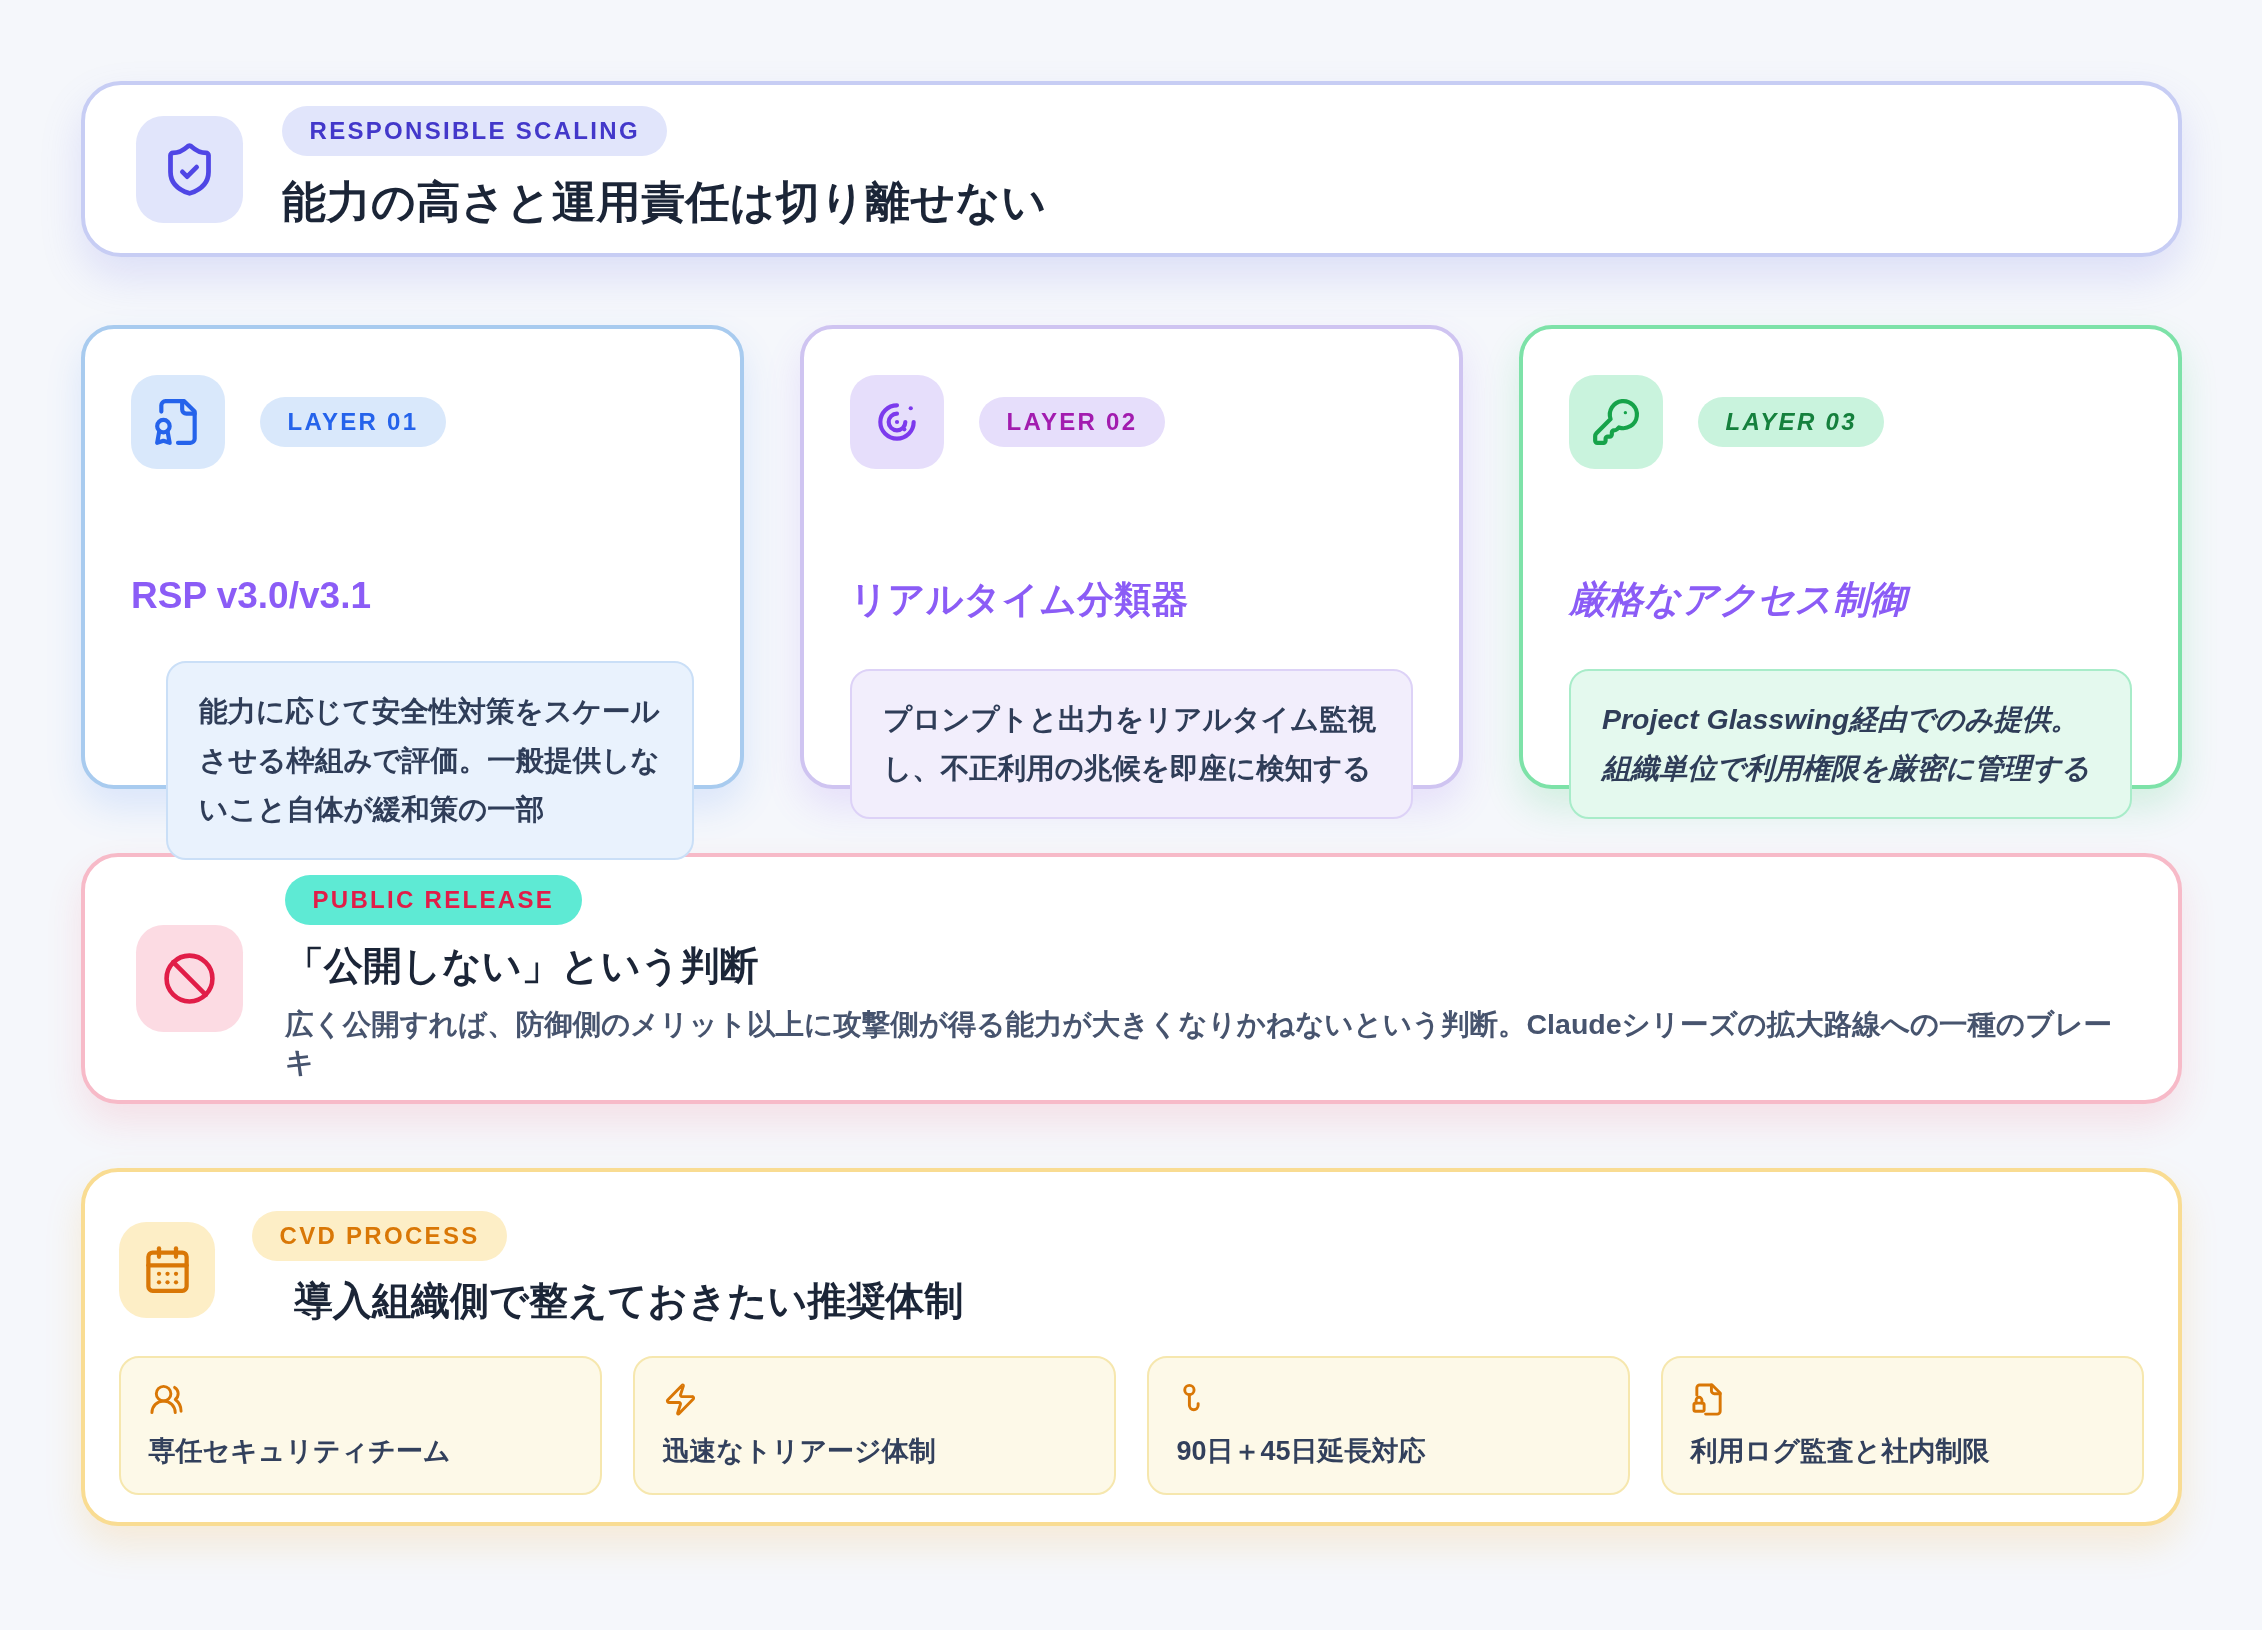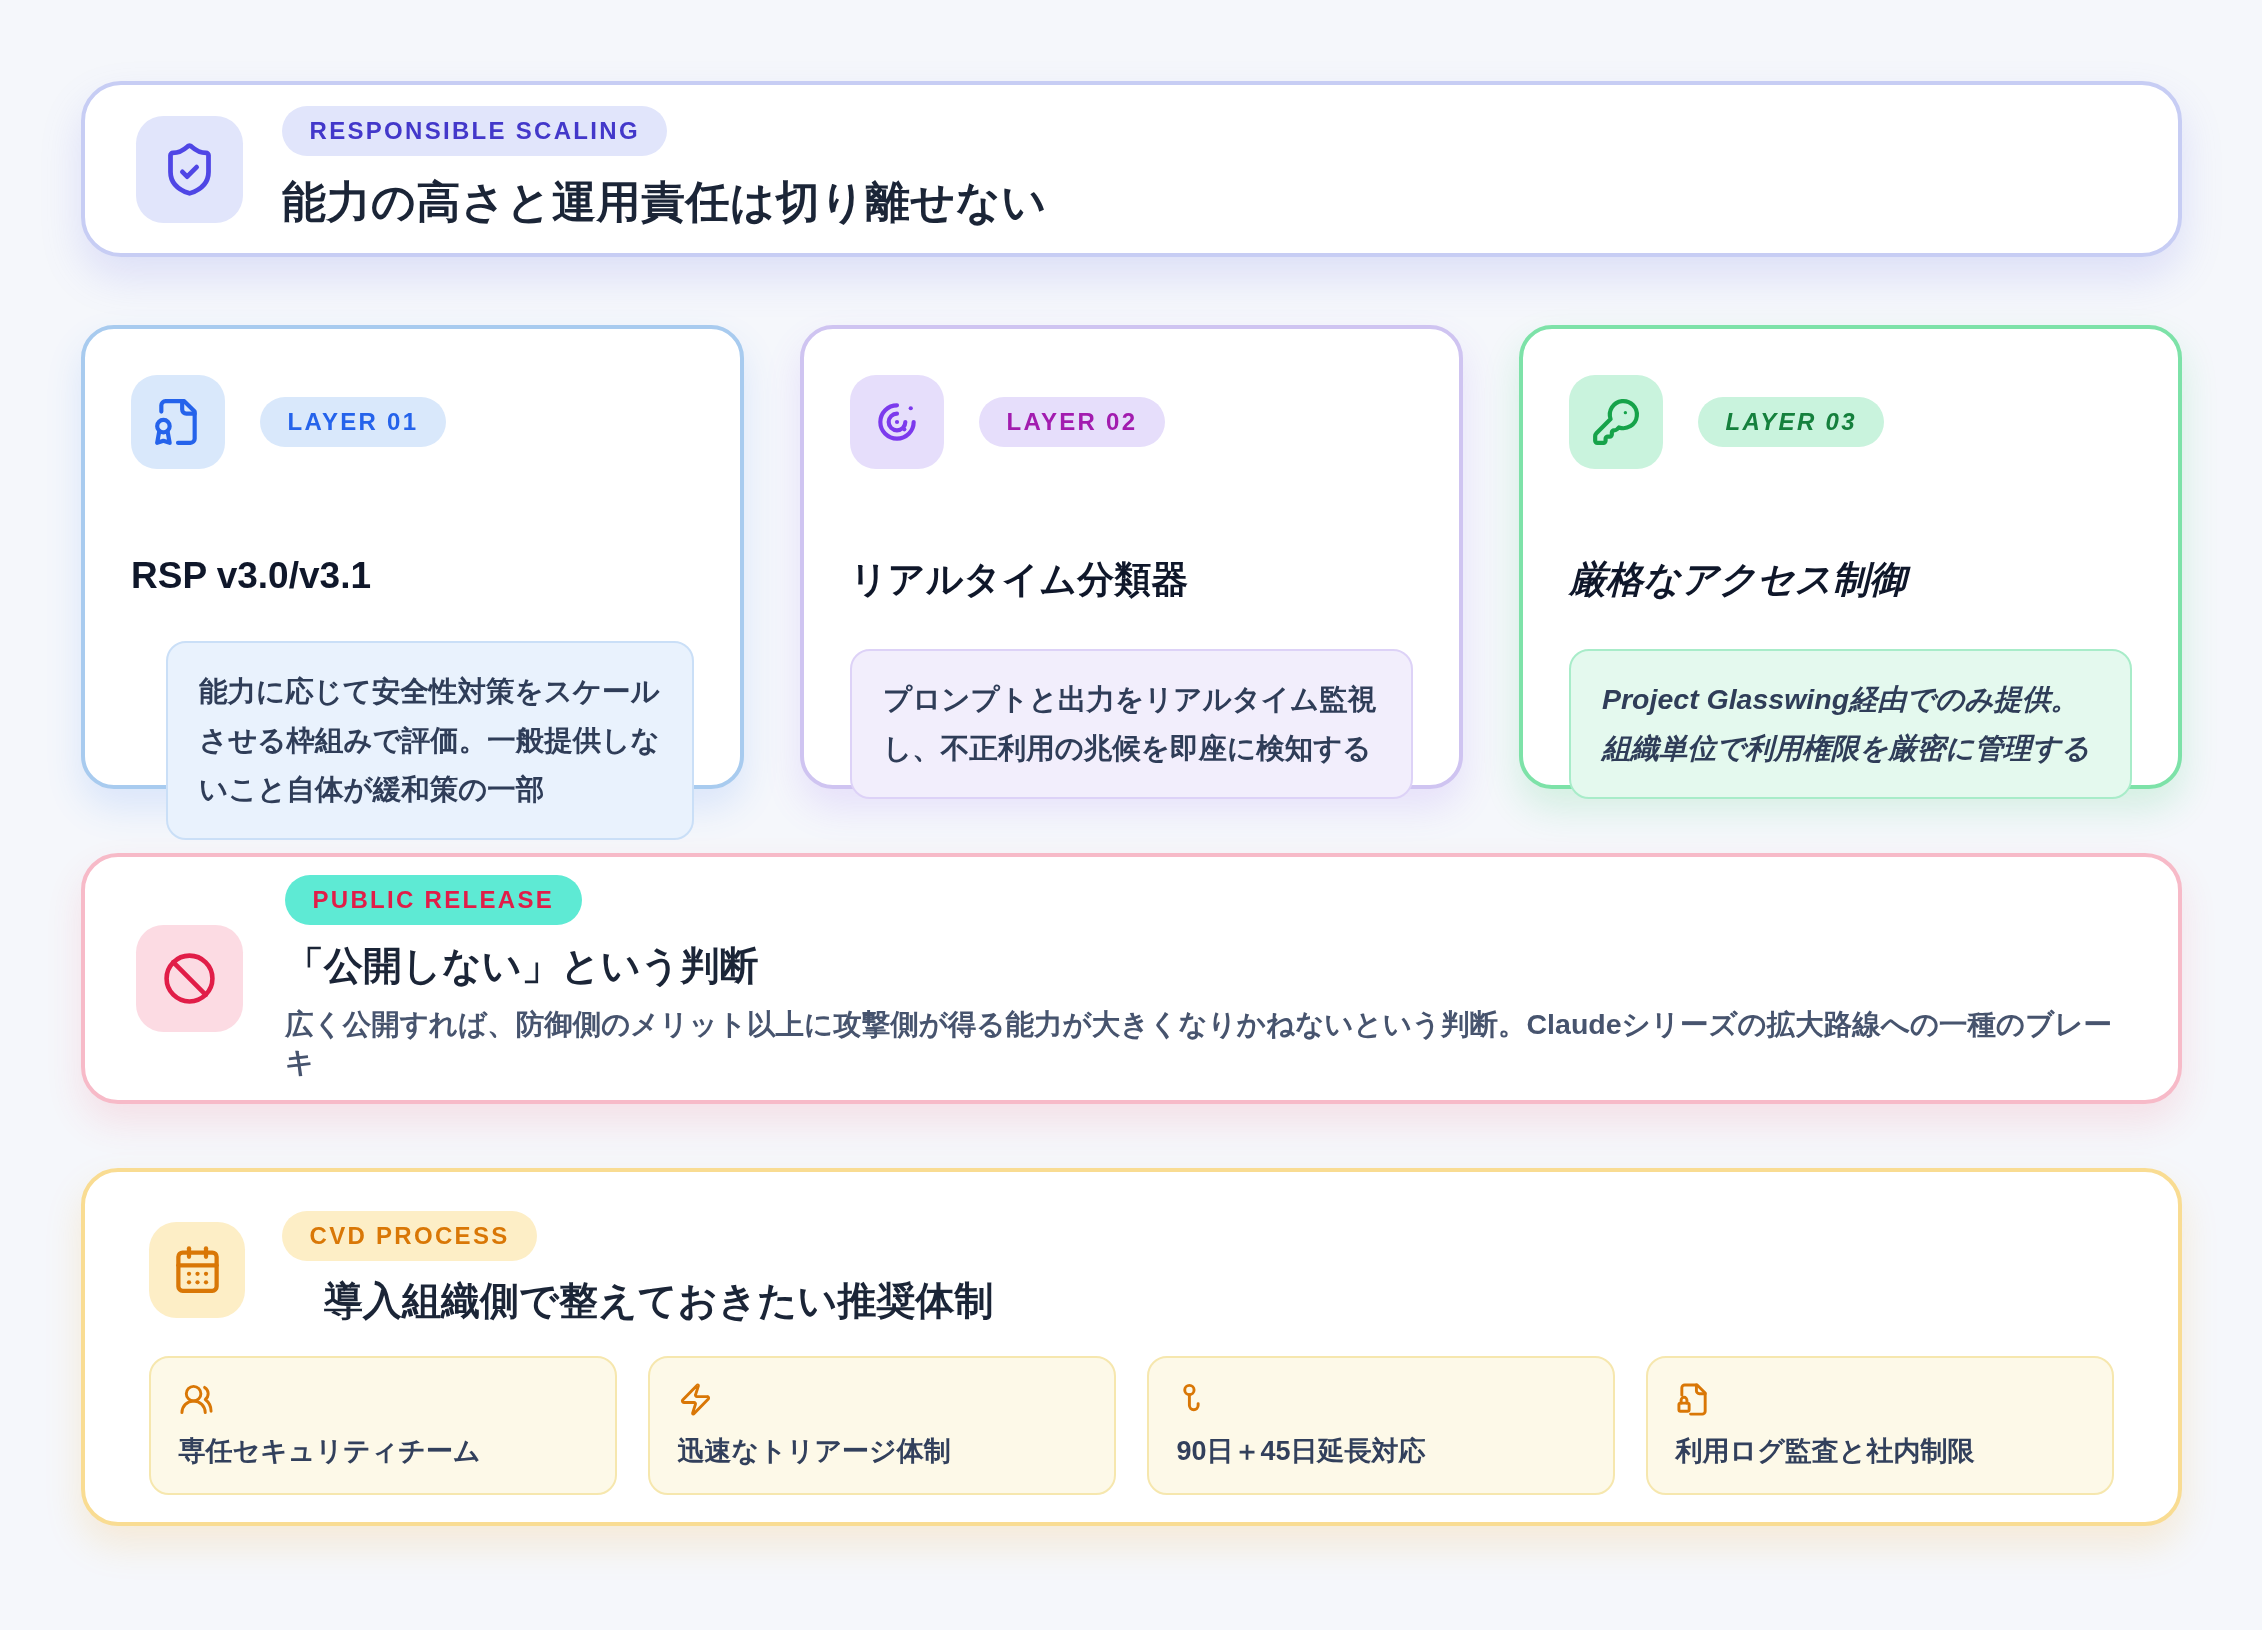--- a/index.html
+++ b/index.html
@@ -31,21 +31,21 @@
 
   
   .layer-row{margin-top:68px;display:flex;gap:56px;}
   .layer-card{
     flex:1 1 0;height:464px;border-radius:33px;padding:46px;
     display:flex;flex-direction:column;border:4.6px solid transparent;gap:44px;
   }
   .layer-card .head{display:flex;align-items:center;gap:35px;}
   .layer-card .icon-tile{width:94px;height:94px;border-radius:26px;}
   .layer-card .icon-tile svg{width:50px;height:50px;}
-  .layer-title{margin-top:42px;font-size:37px;font-weight:800;color:#0f172a;}
+  .layer-title{margin-top:62px;font-size:37px;font-weight:800;color:#8b5cf6;}
   .layer-box{
     margin-top:auto;border-radius:20px;padding:24px 31px;
     font-size:28.5px;font-weight:600;line-height:1.72;color:#2f3d58;
     border:2.8px solid transparent;
   }
   .t-blue{border-color:#a8cbef;box-shadow:0 18.4px 37px rgba(59,130,246,.14);}
   .t-blue .icon-tile{background:#d9e8fb;color:#2563eb;}
   .t-blue .badge{background:#d9e8fb;color:#2563eb;}
   .t-blue .layer-box{background:#e9f2fd;border-color:#cadff7;margin-left:35px;}
 
@@ -68,21 +68,21 @@
   .pr-card .icon-tile{width:107px;height:107px;background:#fcdbe3;color:#e11d48;}
   .pr-card .icon-tile svg{width:55px;height:55px;}
   .pr-card .badge{background:#5eead4;color:#e11d48;}
   .pr-title{margin-top:14.7px;font-size:39px;font-weight:800;color:#1b2537;}
   .pr-sub{margin-top:13px;font-size:28.5px;font-weight:600;color:#47546e;}
 
   
   .cvd-card{
     margin-top:64px;height:358px;border:4.6px solid #f9dc92;border-radius:37px;
     box-shadow:0 18.4px 37px rgba(245,158,11,.15);
-    padding:39px 64px;display:flex;flex-direction:column;
+    padding:39px 34px;display:flex;flex-direction:column;
   }
   .cvd-head{display:flex;align-items:center;gap:37px;}
   .cvd-card .icon-tile{width:96px;height:96px;background:#fdeec6;color:#d97706;}
   .cvd-card .icon-tile svg{width:51px;height:51px;}
   .cvd-card .badge{background:#fdeec6;color:#d97706;}
   .cvd-title{margin-top:13px;font-size:39px;font-weight:800;color:#1b2537;margin-left:42px;}
   .cvd-items{margin-top:27.5px;display:flex;gap:31px;}
   .cvd-item{
     flex:1 1 0;background:#fdf9e8;border:2.8px solid #f6e7ae;border-radius:20px;
     padding:24px 27.5px;display:flex;flex-direction:column;justify-content:center;

